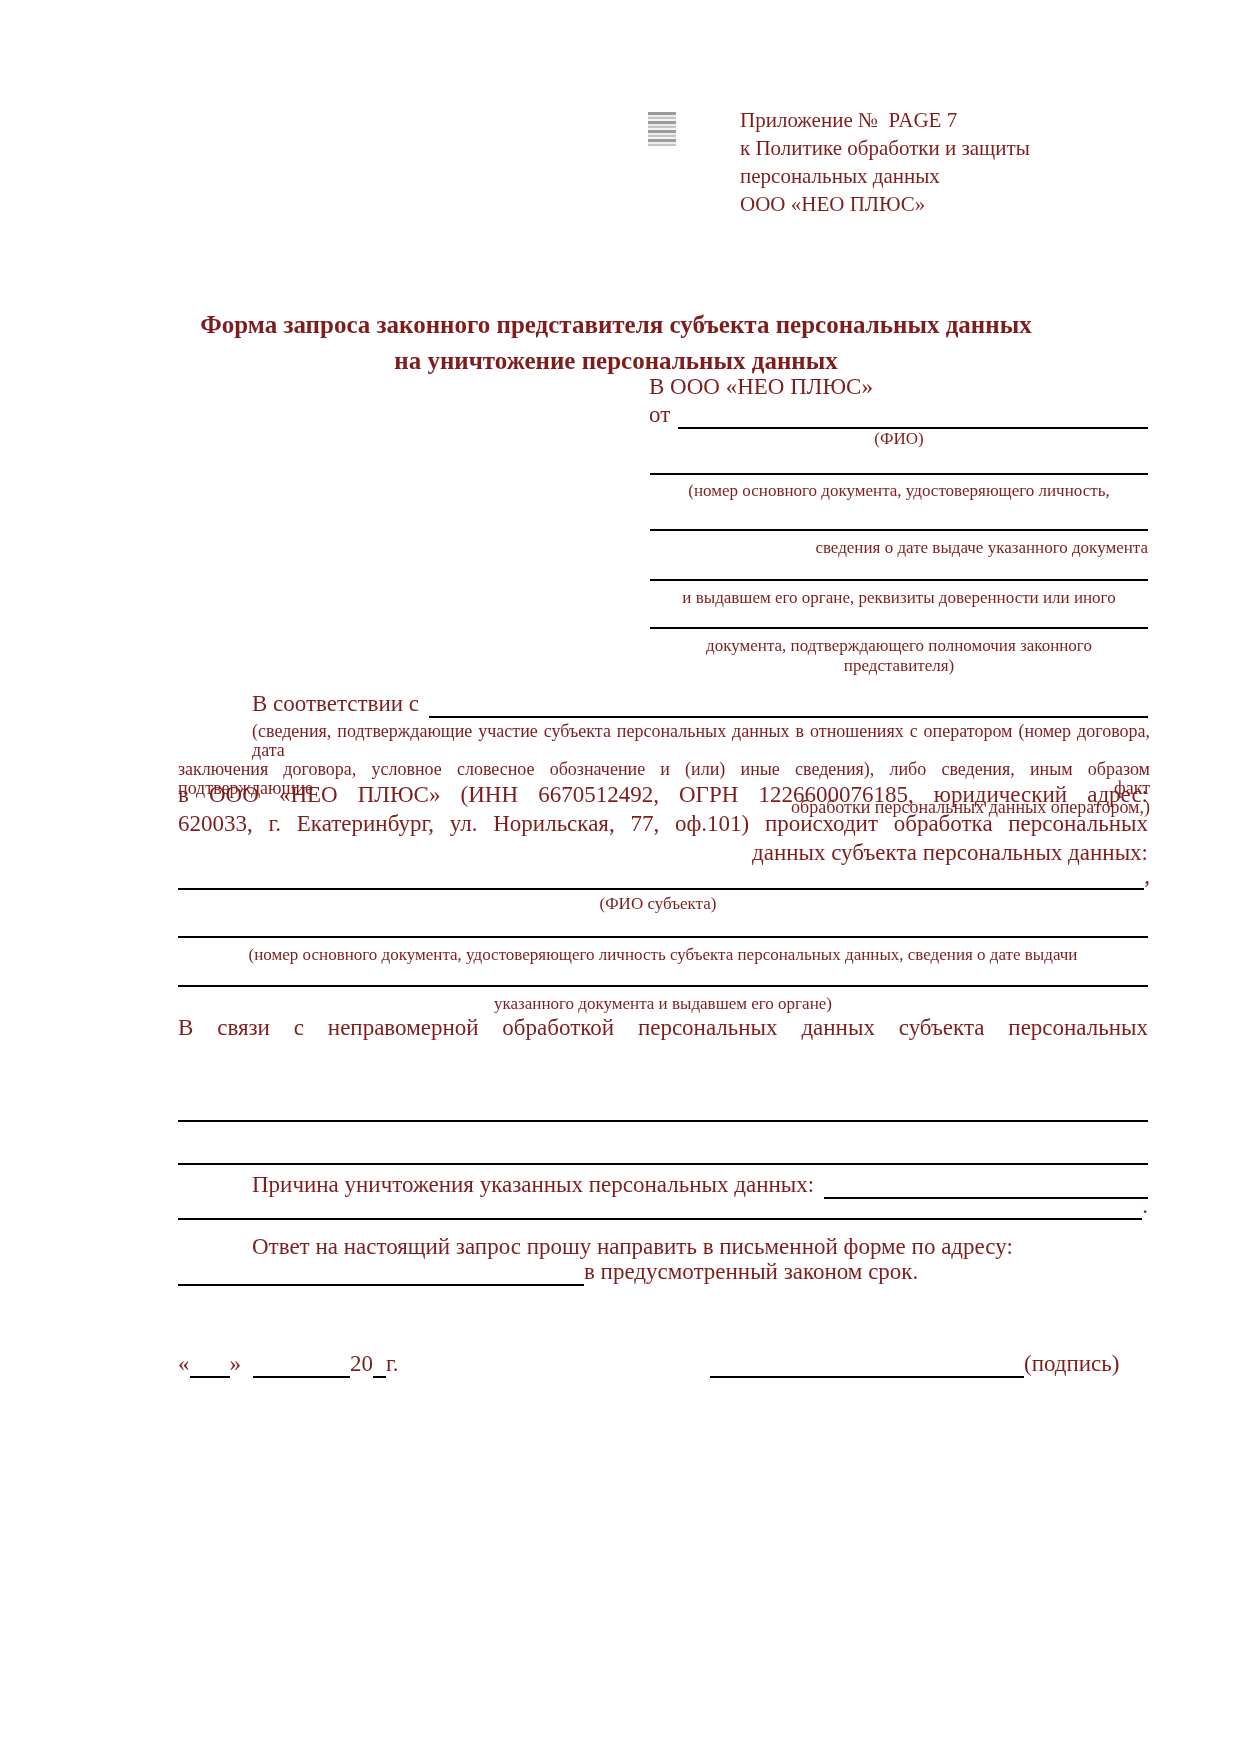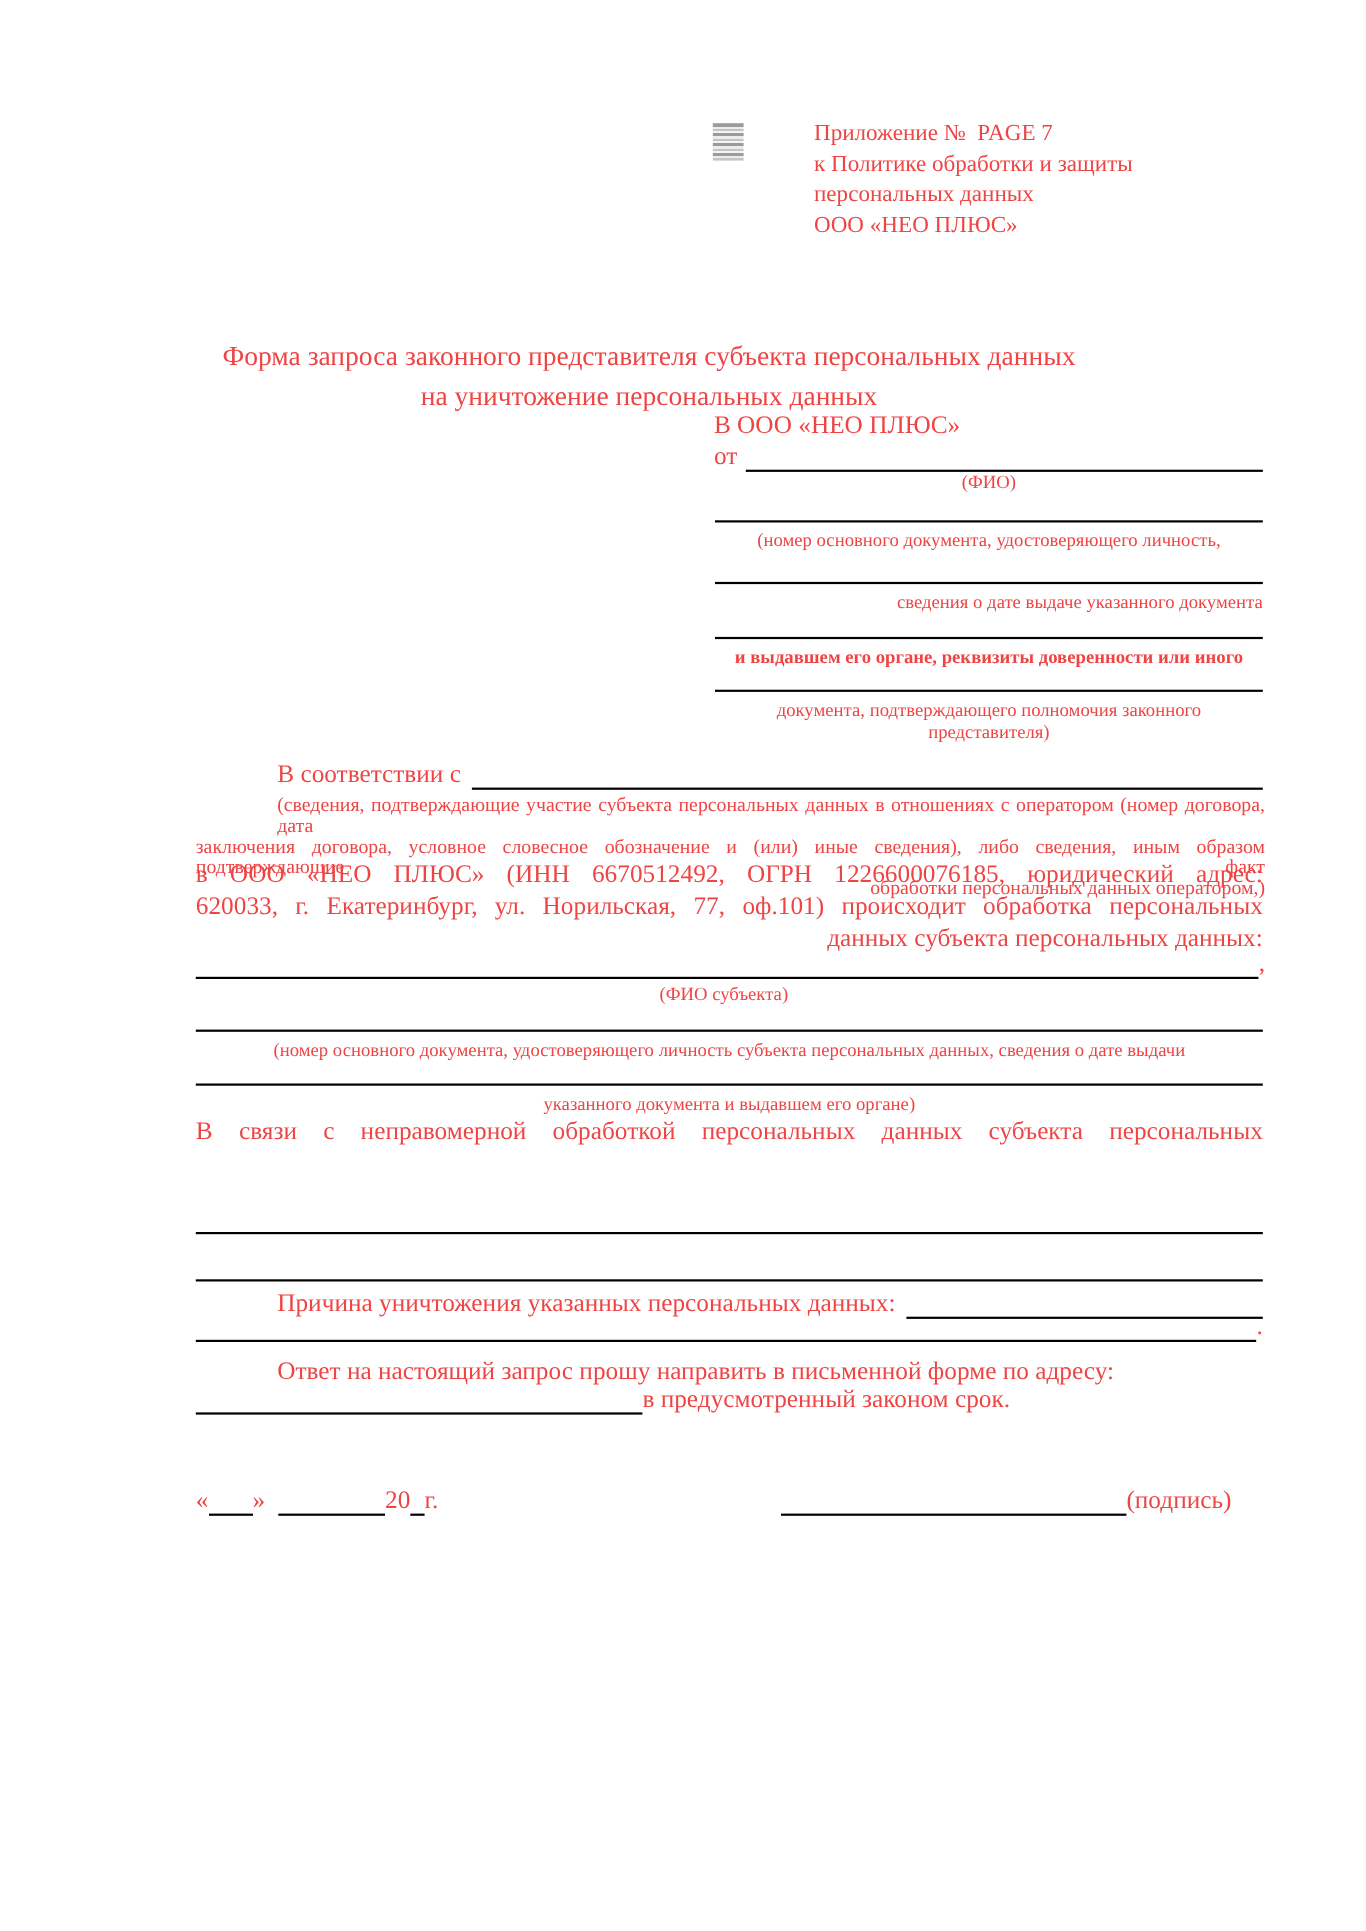--- a/index.html
+++ b/index.html
@@ -1,33 +1,33 @@
 <!DOCTYPE html>
 <html lang="ru"><head>
 <meta charset="utf-8">
 <style>
   html,body{margin:0;padding:0;background:#ffffff;}
   .page{
     position:relative;
     width:1242px;height:1755px;
-    background:#ffffff;color:#ef4444;
+    background:#ffffff;color:#7f1d1d;
     font-family:"Liberation Serif","DejaVu Serif",serif;
     overflow:hidden;
   }
   .abs{position:absolute;}
   .hr{position:absolute;height:2px;background:#000;}
   .fillrow{position:absolute;display:flex;align-items:flex-end;}
   .fill{flex:1 1 auto;border-bottom:2px solid #000;height:100%;}
   .blank{display:inline-block;border-bottom:2px solid #000;height:100%;}
   .body-txt{font-size:23px;line-height:28px;}
   .cap{position:absolute;text-align:center;font-size:17px;line-height:20px;}
   .just{text-align:justify;text-align-last:justify;}
   .lastline{text-align:right;}
   .hdr{font-size:21px;line-height:28px;}
-  .title{font-weight:normal;font-size:25px;line-height:36px;text-align:center;}
+  .title{font-weight:bold;font-size:25px;line-height:36px;text-align:center;padding-left:26px;}
   .note{font-size:18px;line-height:19px;}
   .obj-icon{
     position:absolute;left:648px;top:112px;width:28px;height:34px;
     background:repeating-linear-gradient(180deg,
       #9b9b9b 0 3px,#ececec 3px 5px,#c4c4c4 5px 7px,#f4f4f4 7px 9px);
   }
 </style>
 </head>
 <body>
 
@@ -55,21 +55,21 @@
   </div>
   <div class="cap" style="left:650px;top:429px;width:498px;">(ФИО)</div>
 
   <div class="hr" style="left:650px;top:473px;width:498px;"></div>
   <div class="cap" style="left:650px;top:481px;width:498px;">(номер основного документа, удостоверяющего личность,</div>
 
   <div class="hr" style="left:650px;top:529px;width:498px;"></div>
   <div class="cap" style="left:650px;top:538px;width:498px;text-align:right;">сведения о дате выдаче указанного документа</div>
 
   <div class="hr" style="left:650px;top:579px;width:498px;"></div>
-  <div class="cap" style="left:650px;top:588px;width:498px;font-weight:bold;">и выдавшем его органе, реквизиты доверенности или иного</div>
+  <div class="cap" style="left:650px;top:588px;width:498px;">и выдавшем его органе, реквизиты доверенности или иного</div>
 
   <div class="hr" style="left:650px;top:627px;width:498px;"></div>
   <div class="cap" style="left:650px;top:636px;width:498px;">документа, подтверждающего полномочия законного представителя)</div>
 
   <div class="fillrow body-txt" style="left:178px;top:692px;width:970px;height:26px;padding-left:74px;box-sizing:border-box;">
     <span style="margin-right:10px;">В соответствии с</span>
     <span class="fill"></span>
   </div>
 
   <div class="abs note" style="left:178px;top:722px;width:972px;">

